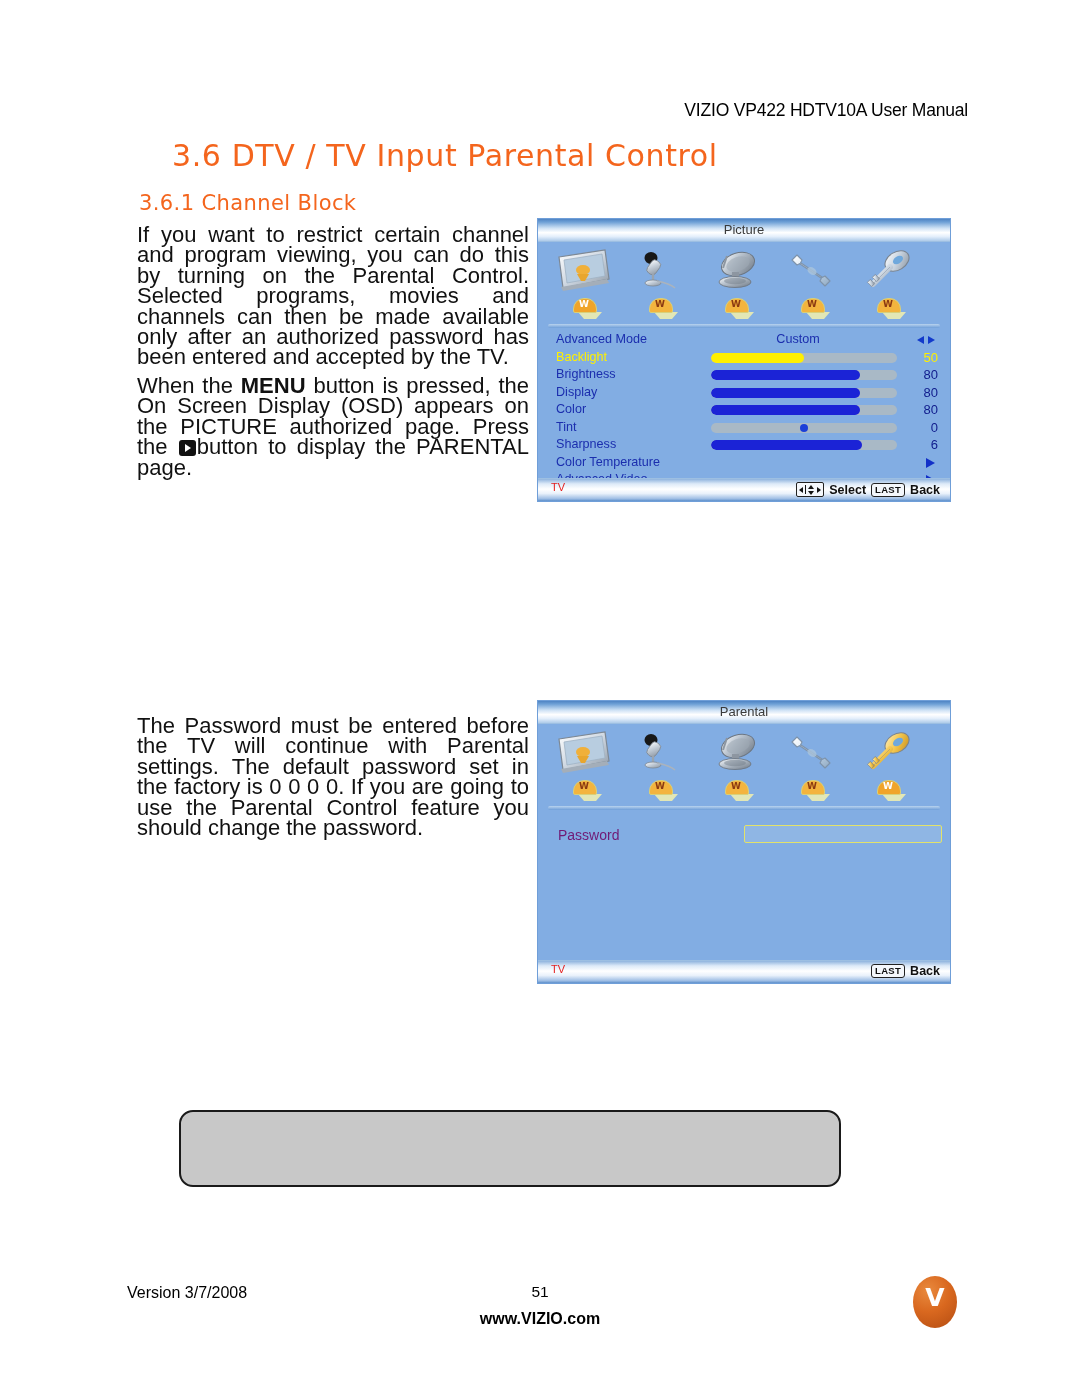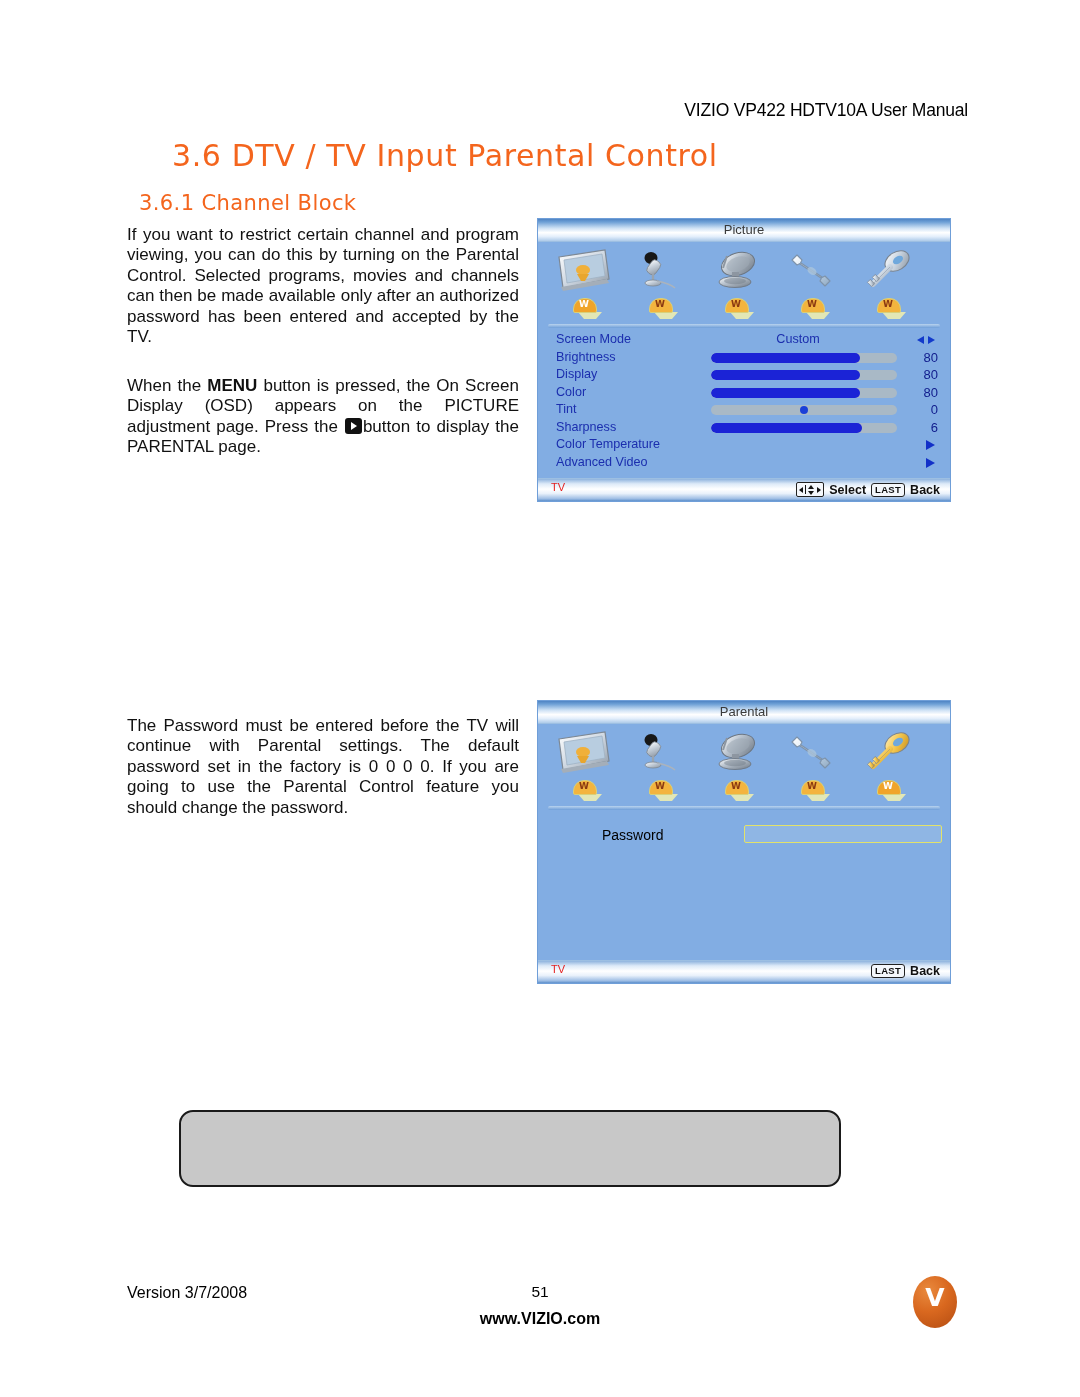--- a/index.html
+++ b/index.html
@@ -47,23 +47,23 @@
     color: #F4651D;
     letter-spacing: 0.4px;
     font-family: "DejaVu Sans", sans-serif;
     font-weight: 400;
     white-space: nowrap;
   }
 
   
   .para {
     position: absolute;
-    left: 127px;
+    left: 137px;
     width: 392px;
-    font-size: 17px;
+    font-size: 22px;
     line-height: 20.4px;
     text-align: justify;
     text-justify: inter-word;
     color: #111;
   }
   .para b { font-weight: bold; }
   #para-intro  { top: 225px; }
   #para-menu   { top: 376px; }
   #para-passwd { top: 716px; }
 
@@ -263,22 +263,21 @@
   .pw-row {
     position: relative;
     height: 26px;
     margin-top: 14px;
   }
   .pw-label {
     position: absolute;
     left: 20px;
     top: 3px;
     font-size: 14px;
-    color: #000000;
-    margin-left: 44px;
+    color: #701a75;
   }
   .pw-box {
     position: absolute;
     left: 206px;
     top: 1px;
     width: 196px;
     height: 16px;
     border: 1px solid #E2E26A;
     background: #8FB6E4;
     border-radius: 2px;
@@ -423,21 +422,21 @@
 </head>
 <body>
 
 <div class="page-header">VIZIO VP422 HDTV10A User Manual</div>
 
 <div class="h-section">3.6 DTV / TV Input Parental Control</div>
 <div class="h-sub">3.6.1 Channel Block</div>
 
 <div class="para" id="para-intro">If you want to restrict certain channel and program viewing, you can do this by turning on the Parental Control.  Selected programs, movies and channels can then be made available only after an authorized password has been entered and accepted by the TV.</div>
 
-<div class="para" id="para-menu"><span>When the </span><b>MENU</b><span> button is pressed, the On Screen Display (OSD) appears on the PICTURE adjustment page.  Press the </span><span class="inline-right-btn"></span><span>button to display the PARENTAL page.</span></div>
+<div class="para" id="para-menu"><span>When the </span><b>MENU</b><span> button is pressed, the On Screen Display (OSD) appears on the PICTURE authorized page.  Press the </span><span class="inline-right-btn"></span><span>button to display the PARENTAL page.</span></div>
 
 <div class="para" id="para-passwd">The Password must be entered before the TV will continue with Parental settings.   The default password set in the factory is 0 0 0 0.  If you are going to use the Parental Control feature you should change the password.</div>
 
 <div class="osd" id="osd-picture">
   <div class="osd-titlebar">
     <div class="osd-title">Picture</div>
   </div>
   <div class="osd-icons" id="pic-icons">
       <div class="osd-icon-cell" style="left: 8px;">
         <div class="osd-icon-art">
@@ -557,23 +556,30 @@
         <div class="tabmark">
           <div class="vee"></div>
           <div class="dome dim"></div>
           <div class="wlogo dark">W</div>
         </div>
       </div>
     </div>
   <div class="osd-rule"></div>
   <div class="osd-rows" id="pic-rows">
       <div class="osd-row">
-        <div class="row-label">Screen Mode</div>
+        <div class="row-label">Advanced Mode</div>
         <div class="row-value-center">Custom</div>
         <div class="arrow-lr"></div>
+      </div>
+      <div class="osd-row">
+        <div class="row-label hl">Backlight</div>
+        <div class="bar">
+          <div class="fill" style="width: 50%; background: rgb(255, 240, 0);"></div>
+        </div>
+        <div class="row-num hl">50</div>
       </div>
       <div class="osd-row">
         <div class="row-label">Brightness</div>
         <div class="bar">
           <div class="fill" style="width: 80%; background: rgb(27, 35, 214);"></div>
         </div>
         <div class="row-num">80</div>
       </div>
       <div class="osd-row">
         <div class="row-label">Display</div>

